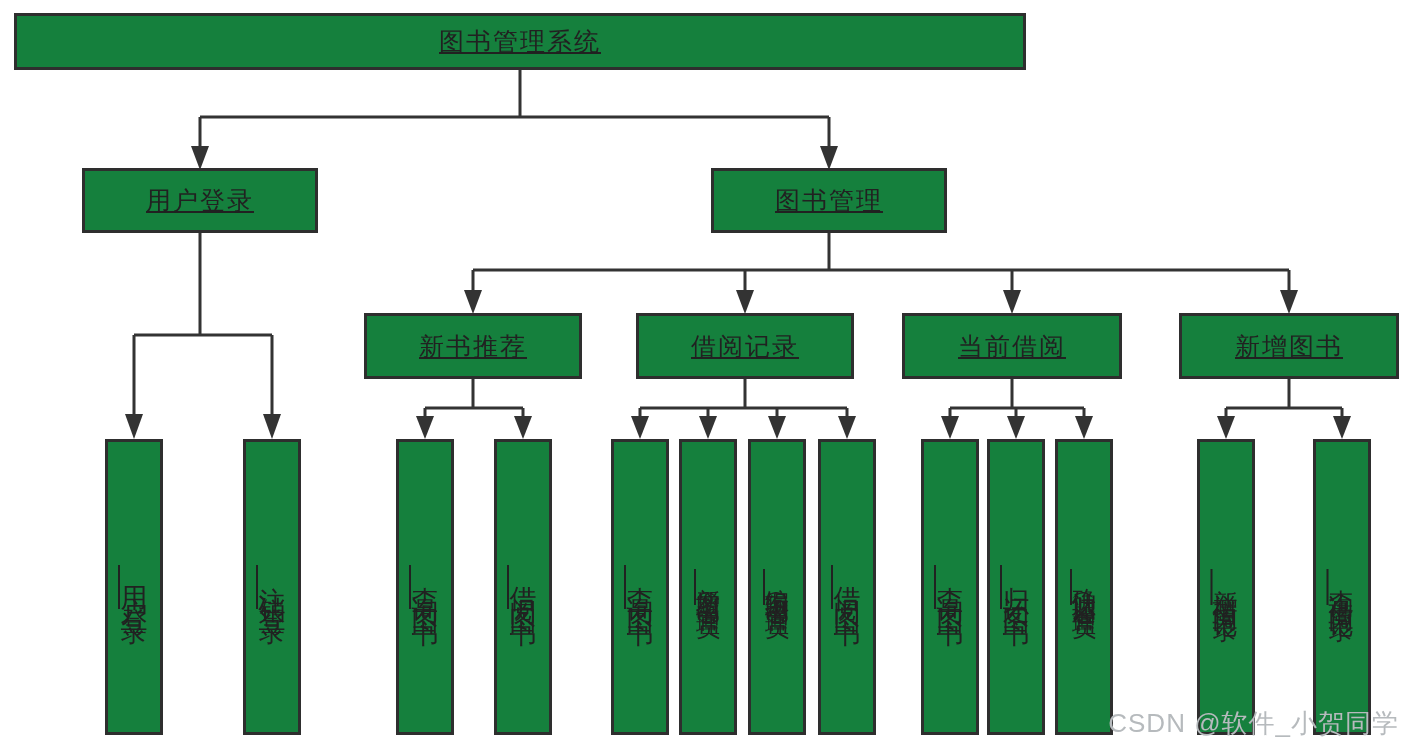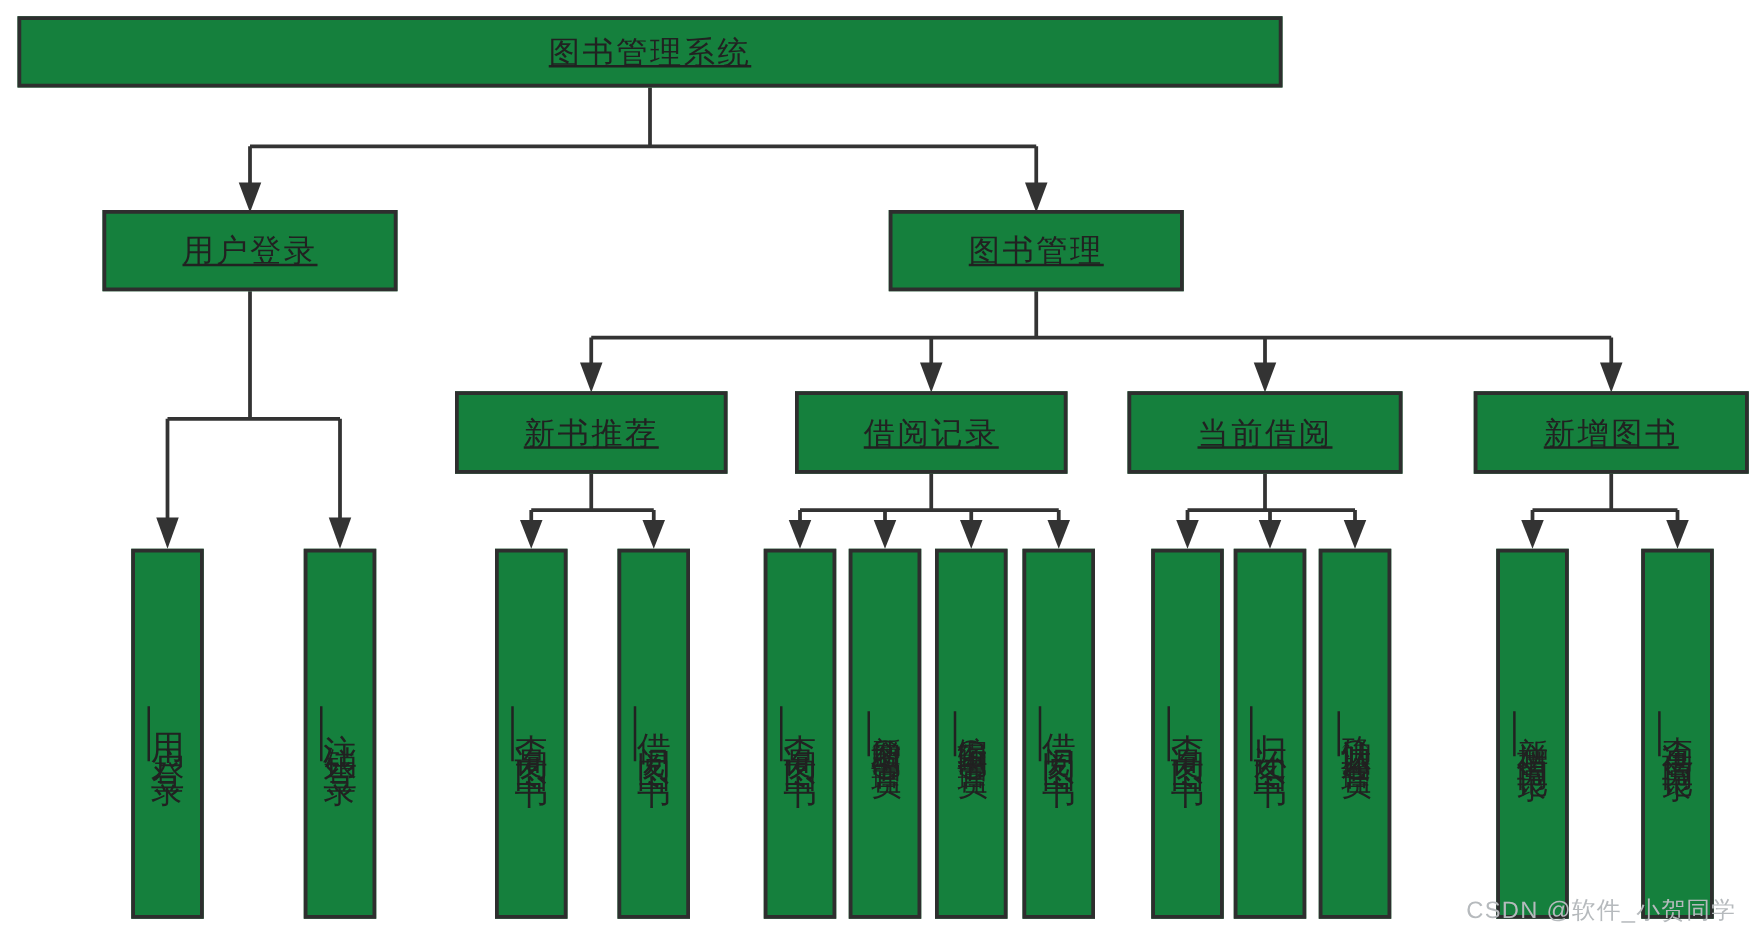--- a/index.html
+++ b/index.html
@@ -48,23 +48,23 @@
   .vtext {
     writing-mode: vertical-rl;
     text-orientation: mixed;
     white-space: nowrap;
   }
   .v4  { font-size: 27px; letter-spacing: 11px; }
   .v6  { font-size: 25px; letter-spacing: 6px; }
   .v10 { font-size: 24px; letter-spacing: 4px; }
   #watermark {
     position: absolute;
-    right: 16px; bottom: 6px;
+    right: 6px; bottom: 6px;
     z-index: 5;
-    font-size: 19px;
+    font-size: 26px;
     letter-spacing: 1px;
     color: var(--watermark, #b6babd);
     white-space: nowrap;
   }
 </style>
 </head>
 <body>
 
 <div id="canvas">
 

